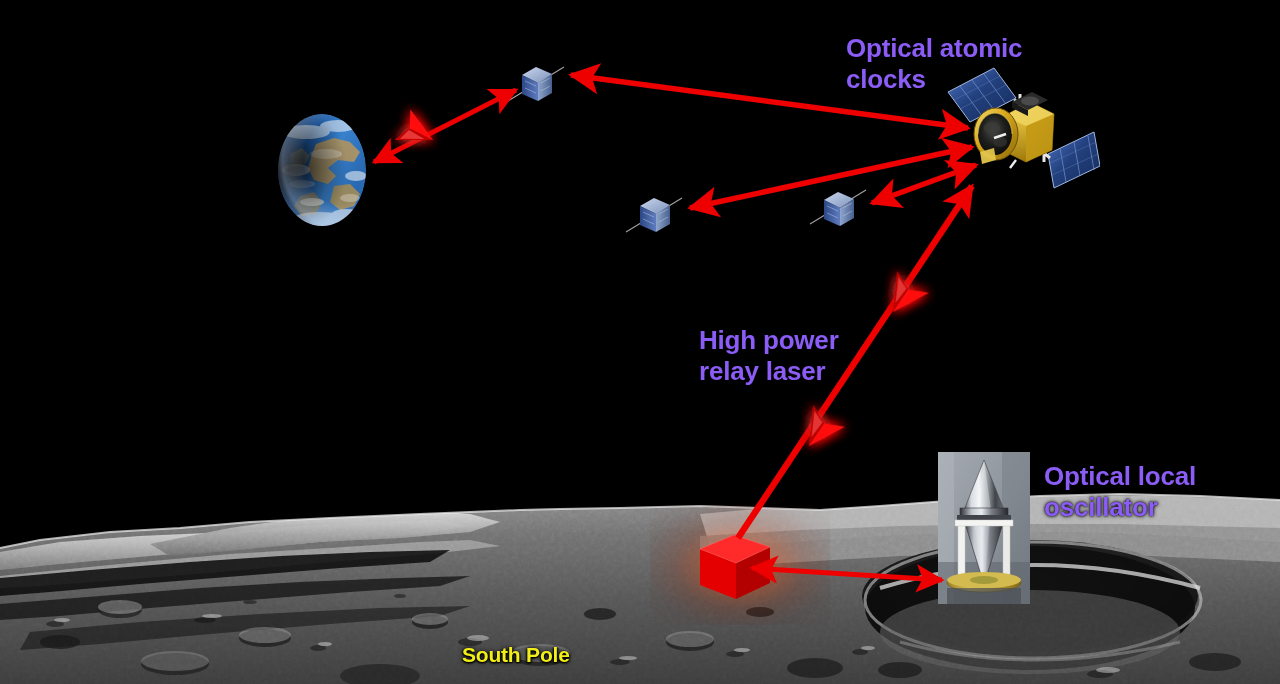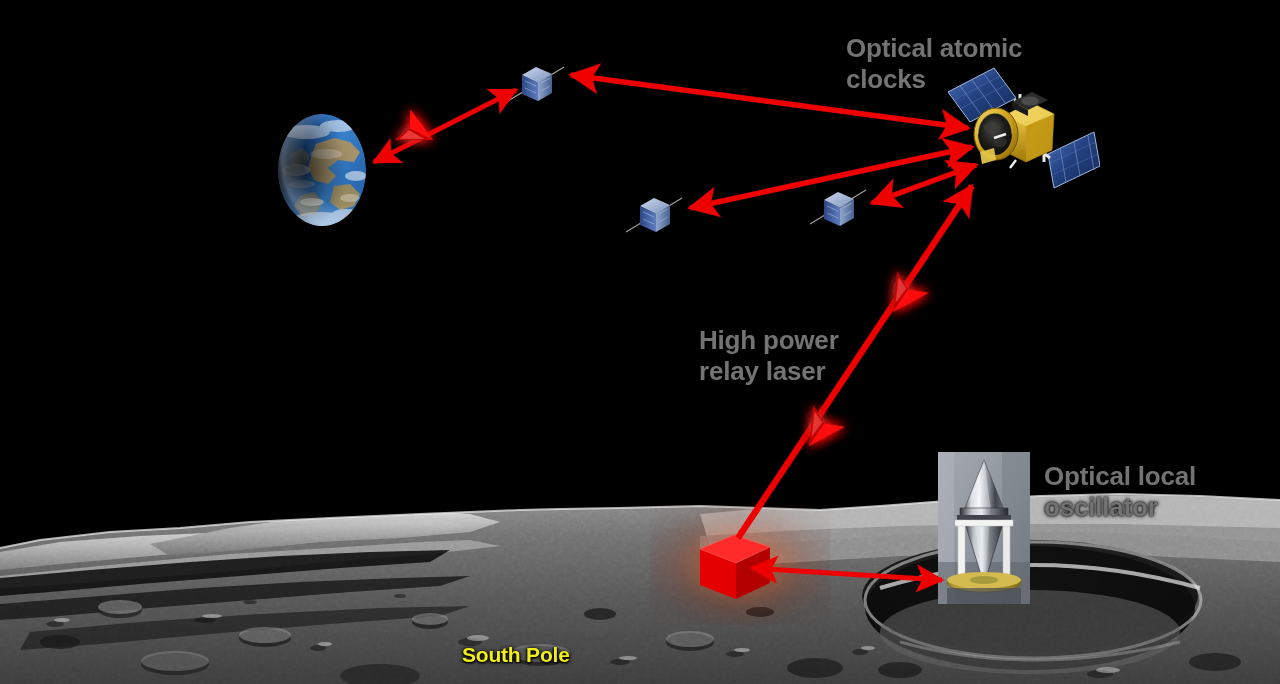--- a/index.html
+++ b/index.html
@@ -14,21 +14,21 @@
     background: #000000;
     overflow: hidden;
     font-family: "Liberation Sans", sans-serif;
   }
   .layer { position: absolute; top: 0; left: 0; width: 1280px; height: 684px; }
   svg.layer { display: block; }
 
   
   .label {
     position: absolute;
-    color: #737373;
+    color: #8b5cf6;
     font-family: "Liberation Sans", sans-serif;
     font-weight: bold;
     font-size: 26px;
     line-height: 1.18;
     letter-spacing: -0.2px;
     white-space: pre-line;
     text-shadow: 0 0 2px #000, 0 0 4px #000;
     z-index: 40;
   }
   #label-optical-atomic-clocks { left: 846px; top: 33px; }

